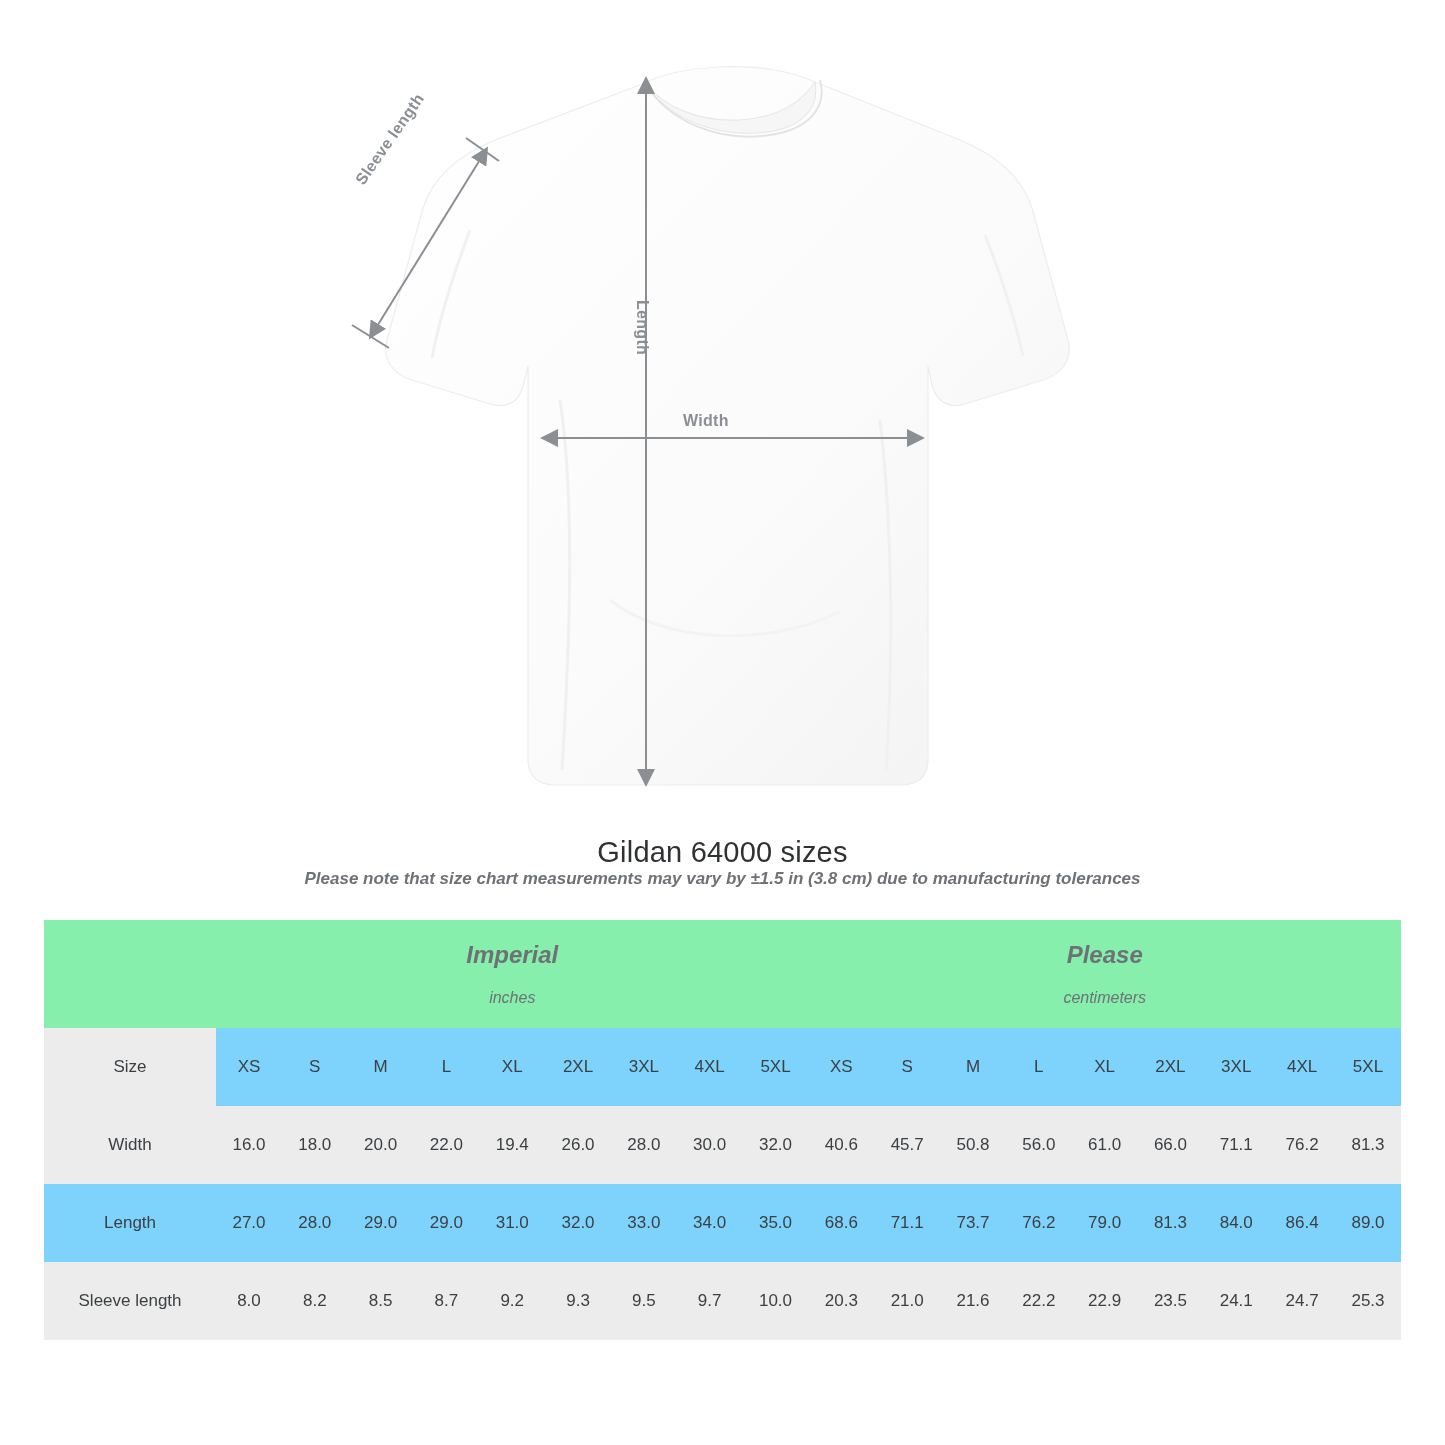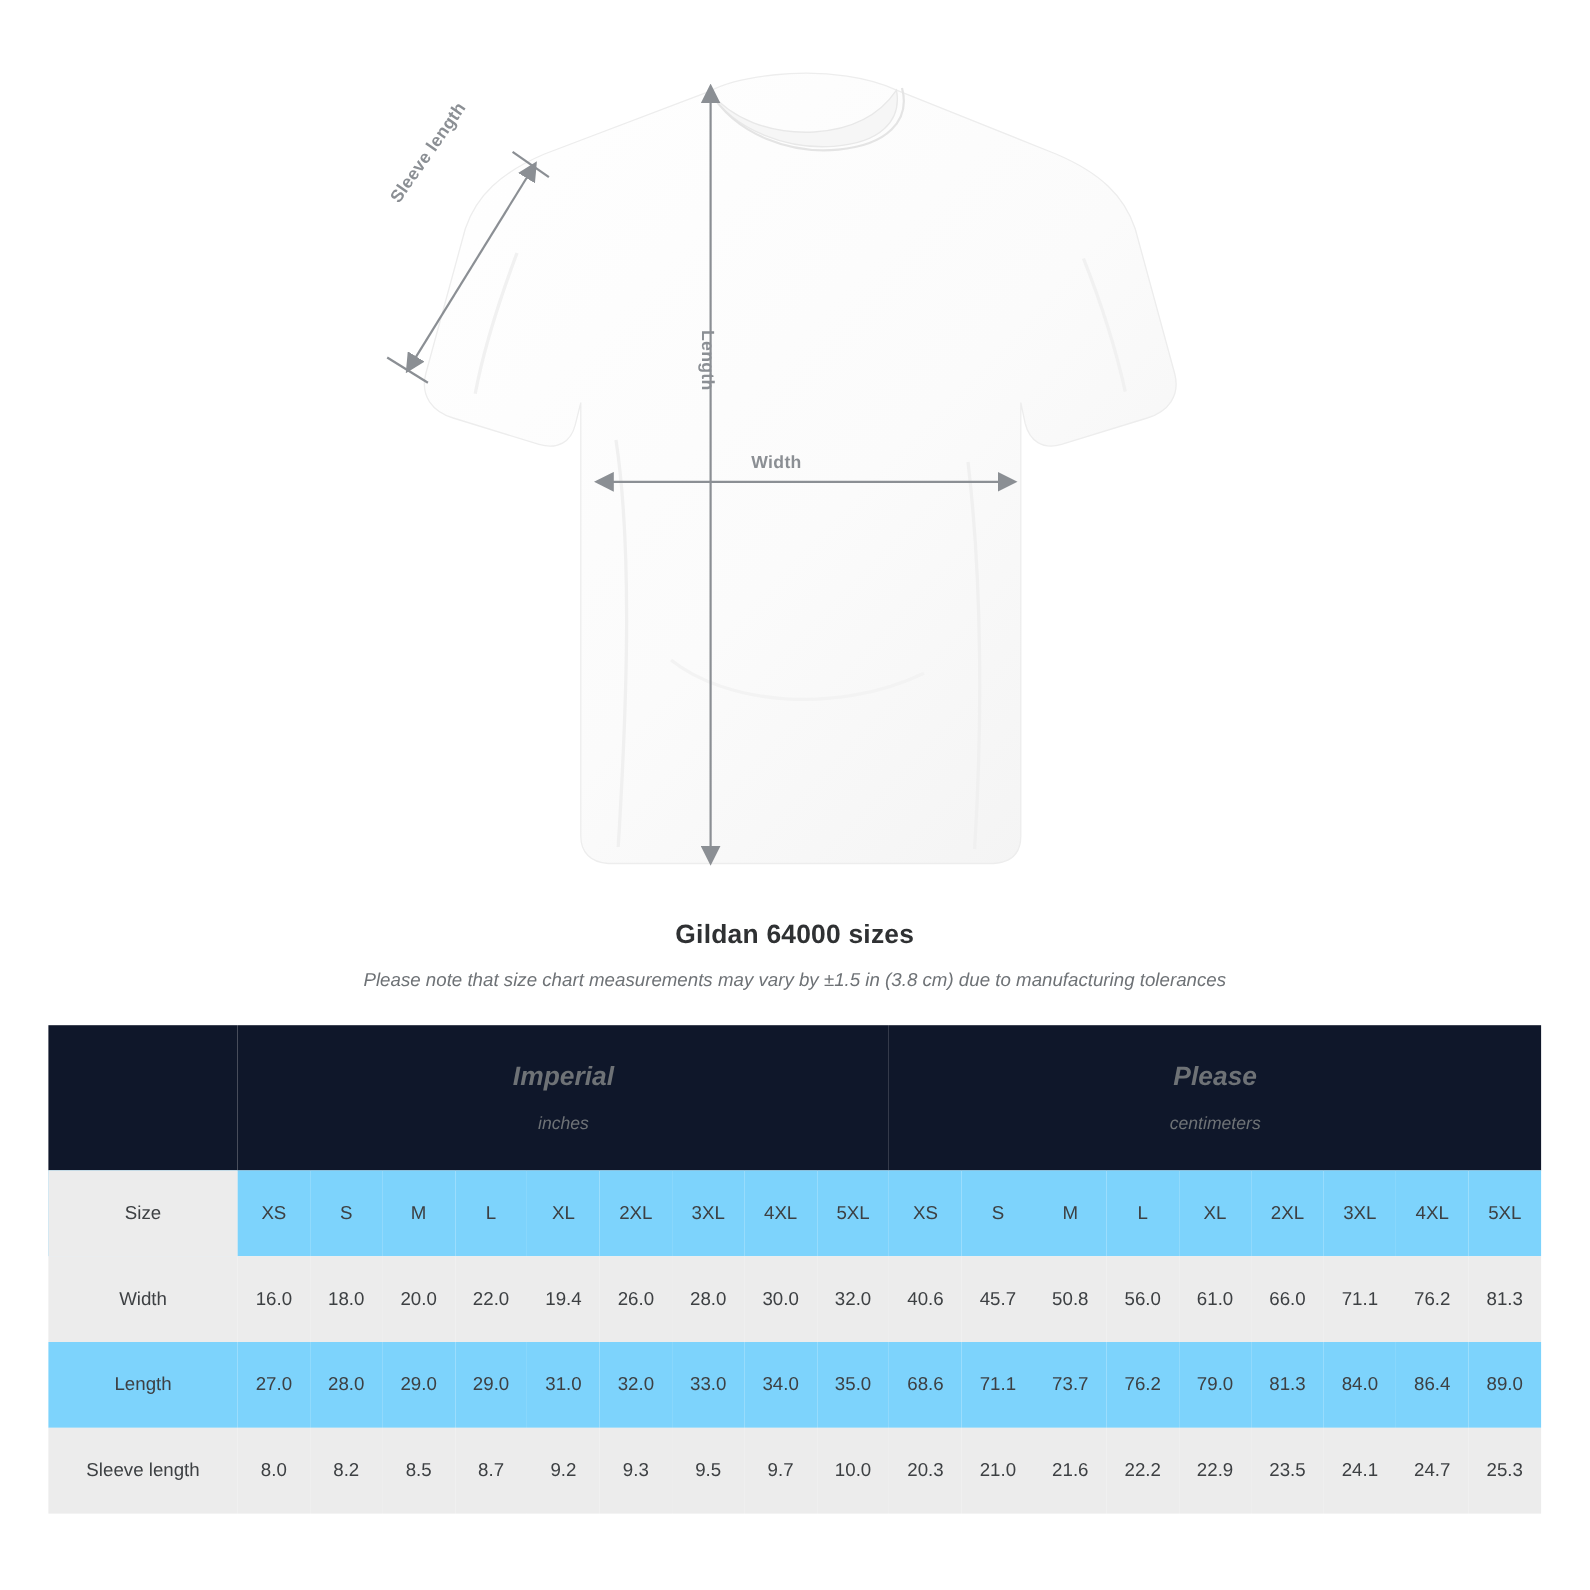--- a/index.html
+++ b/index.html
@@ -60,32 +60,32 @@
     top: 412px;
     font-size: 16px;
   }
 
   
   .title-block {
     text-align: center;
     margin-top: 6px;
   }
   .chart-title {
-    font-size: 24px;
-    font-weight: bold;
+    font-size: 29px;
+    font-weight: normal;
     color: #2f3133;
     margin: 0;
     letter-spacing: 0.2px;
     text-align: center;
   }
   .chart-note {
     font-size: 17px;
     font-style: italic;
     color: #6e7276;
-    margin-top: 17px;
+    font-weight: bold;
   }
 
   
   .table-wrap {
     margin: 31px 44px 0 44px;
   }
   table.size-table {
     border-collapse: collapse;
     width: 1357px;
     table-layout: fixed;
@@ -93,22 +93,22 @@
   table.size-table td, table.size-table th {
     text-align: center;
     vertical-align: middle;
     font-size: 17px;
     color: #3d4043;
     font-weight: normal;
     padding: 0;
     height: 78px;
   }
   .unit-head {
-    height: 132px;
-    background: #0f172a;
+    height: 108px;
+    background: #86efac;
   }
   .unit-title {
     font-size: 24px;
     font-style: italic;
     font-weight: bold;
     color: #6e7276;
     line-height: 1.15;
   }
   .unit-sub {
     font-size: 16px;

